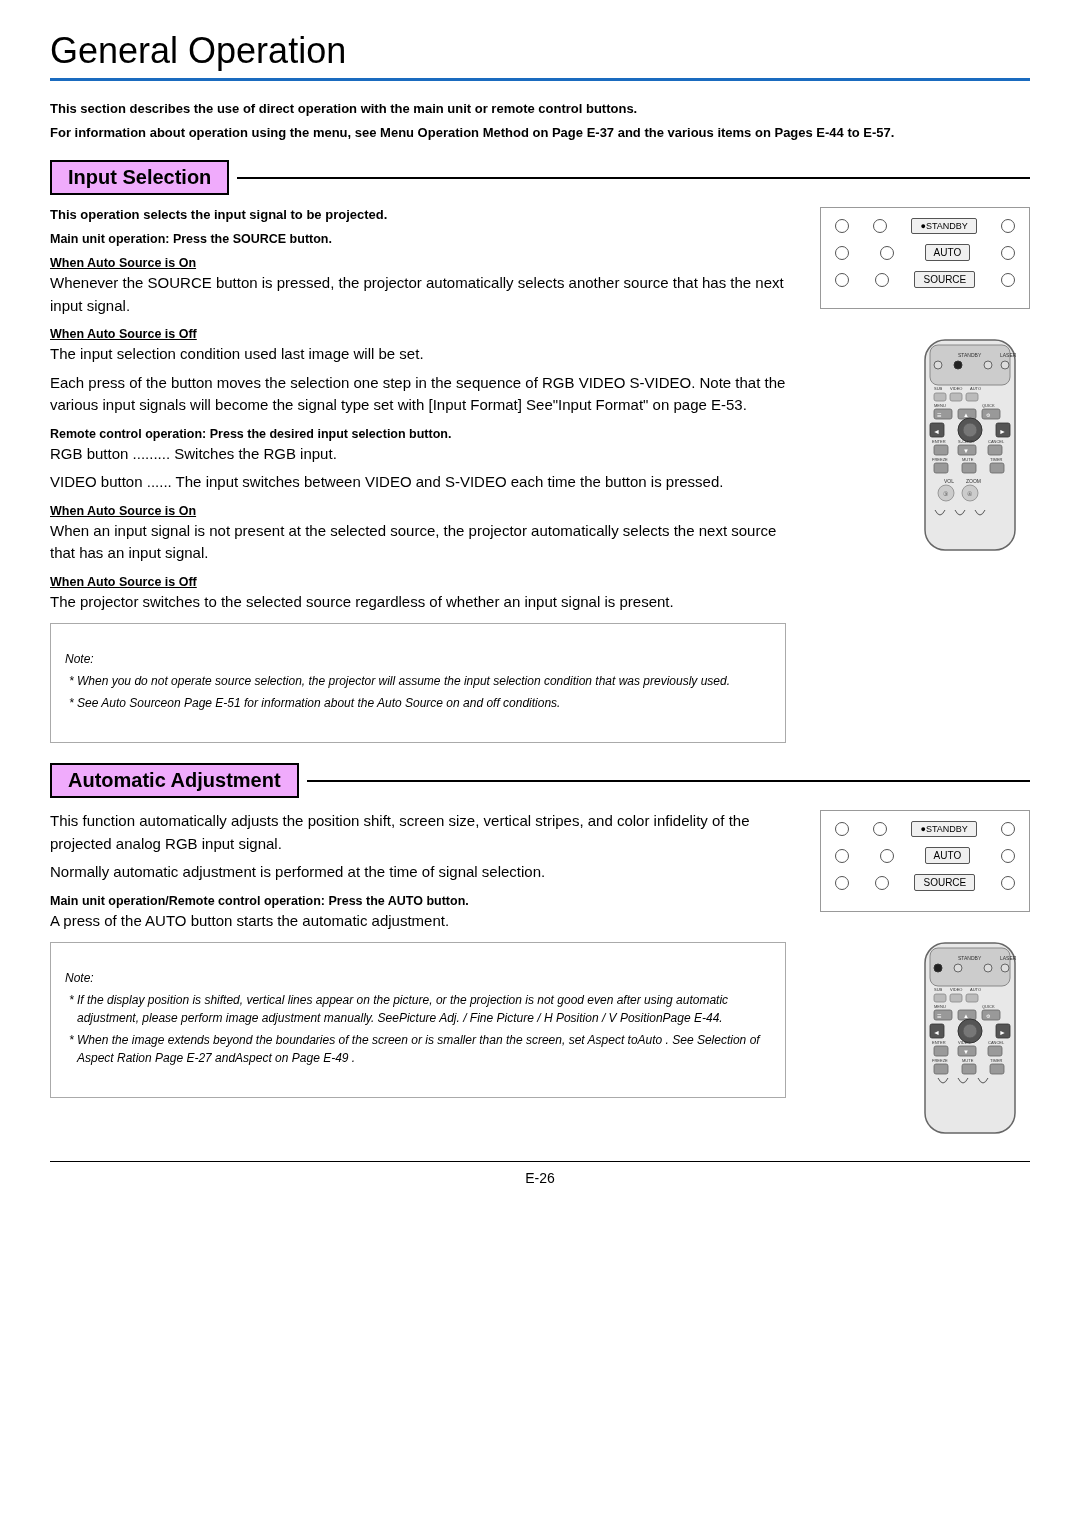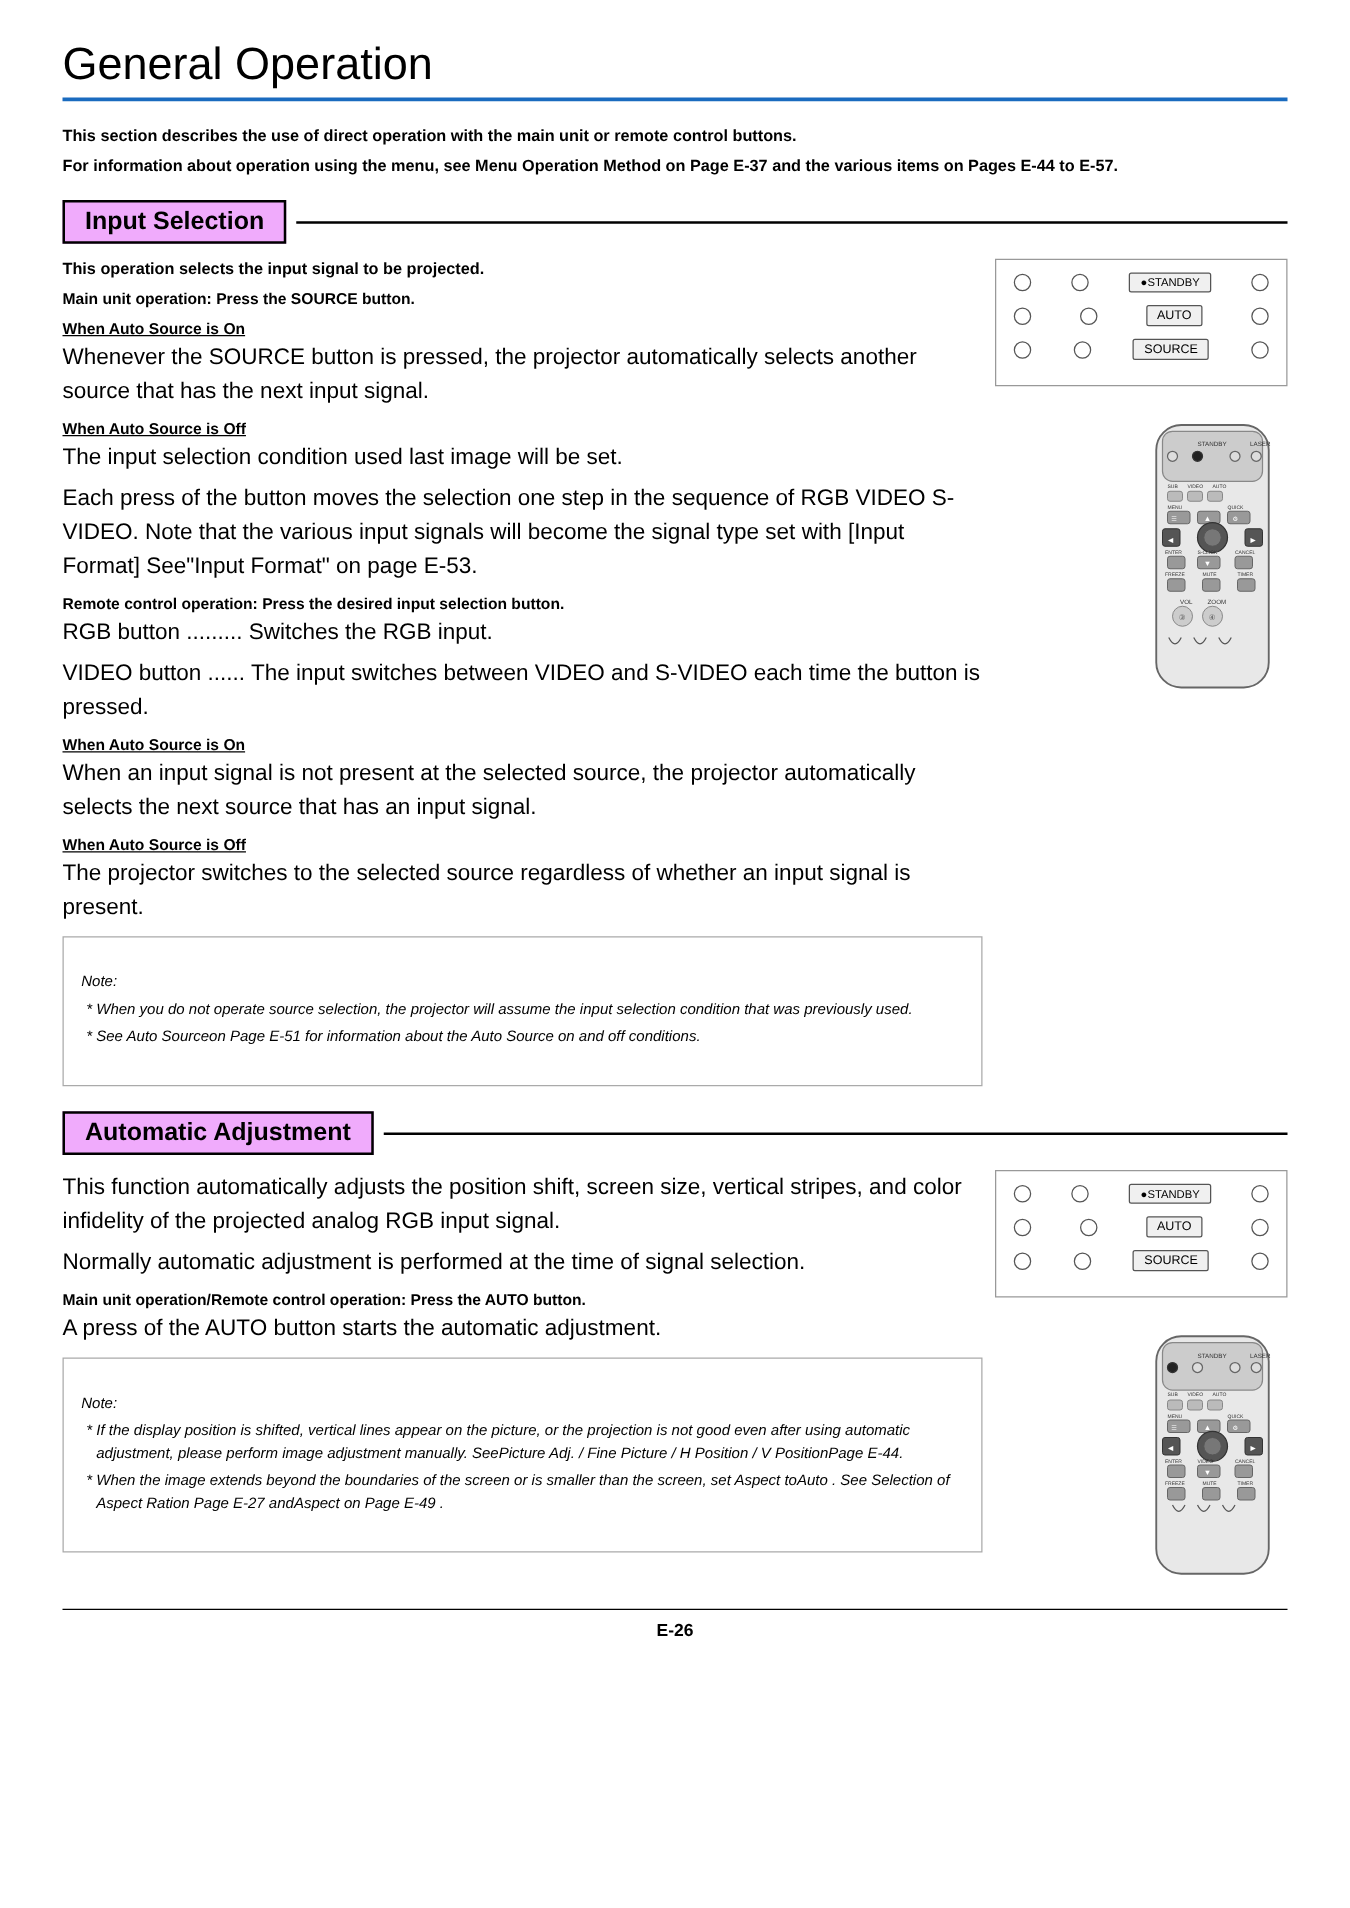--- a/index.html
+++ b/index.html
@@ -77,36 +77,36 @@
       font-size: 13px;
     }
     .sub-bold {
       font-weight: bold;
       font-size: 12.5px;
       margin-top: 10px;
       margin-bottom: 2px;
       text-decoration: underline;
     }
     .body-text {
-      font-size: 18px;
+      font-size: 15px;
       line-height: 1.5;
       margin-bottom: 6px;
     }
     .remote-bold {
       font-weight: bold;
       font-size: 12.5px;
       margin-top: 10px;
       margin-bottom: 2px;
     }
 
     
     .control-panel {
       border: 1px solid #999;
       padding: 10px 14px;
-      width: 234px;
+      width: 210px;
       margin-bottom: 10px;
       background: #fff;
     }
     .control-row {
       display: flex;
       align-items: center;
       justify-content: space-between;
       margin-bottom: 10px;
     }
     .ctrl-circle {
@@ -157,21 +157,21 @@
       margin-bottom: 4px;
       font-style: italic;
     }
     .note-box ul li::before {
       content: "* ";
     }
 
     
     .page-number {
       text-align: center;
-      font-weight: bold;
+      font-weight: normal;
       font-size: 14px;
       margin-top: 10px;
       border-top: 1px solid #000;
       padding-top: 8px;
     }
 
     .right-column-wrapper {
       display: flex;
       flex-direction: column;
       align-items: flex-end;

